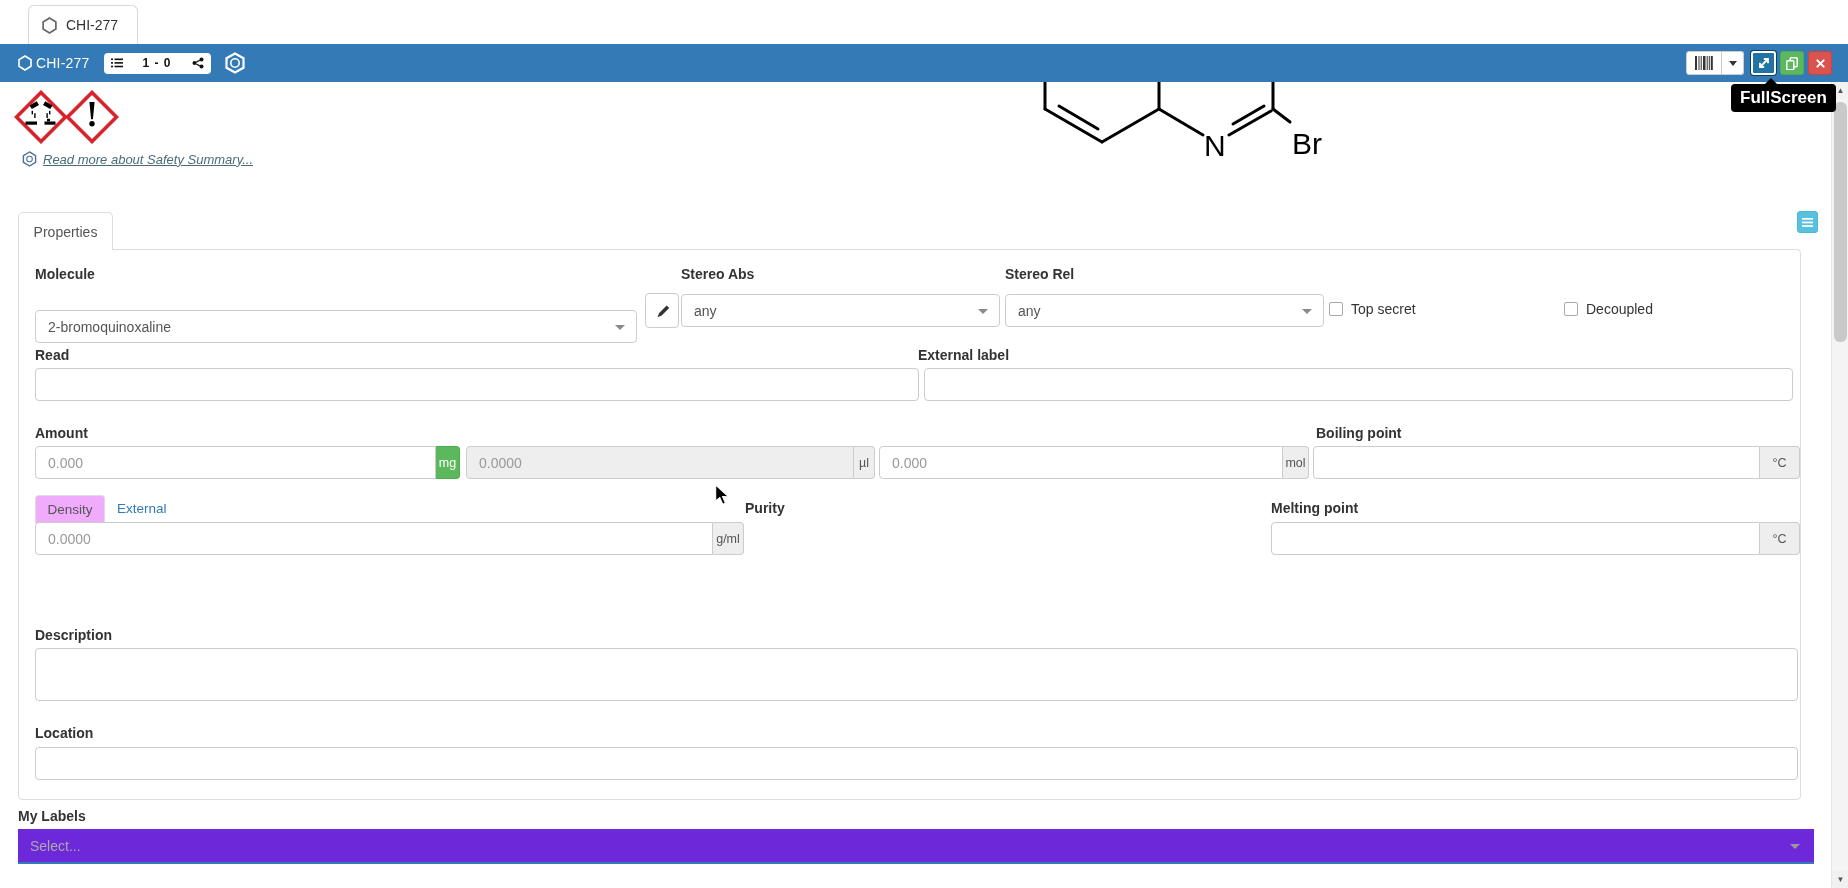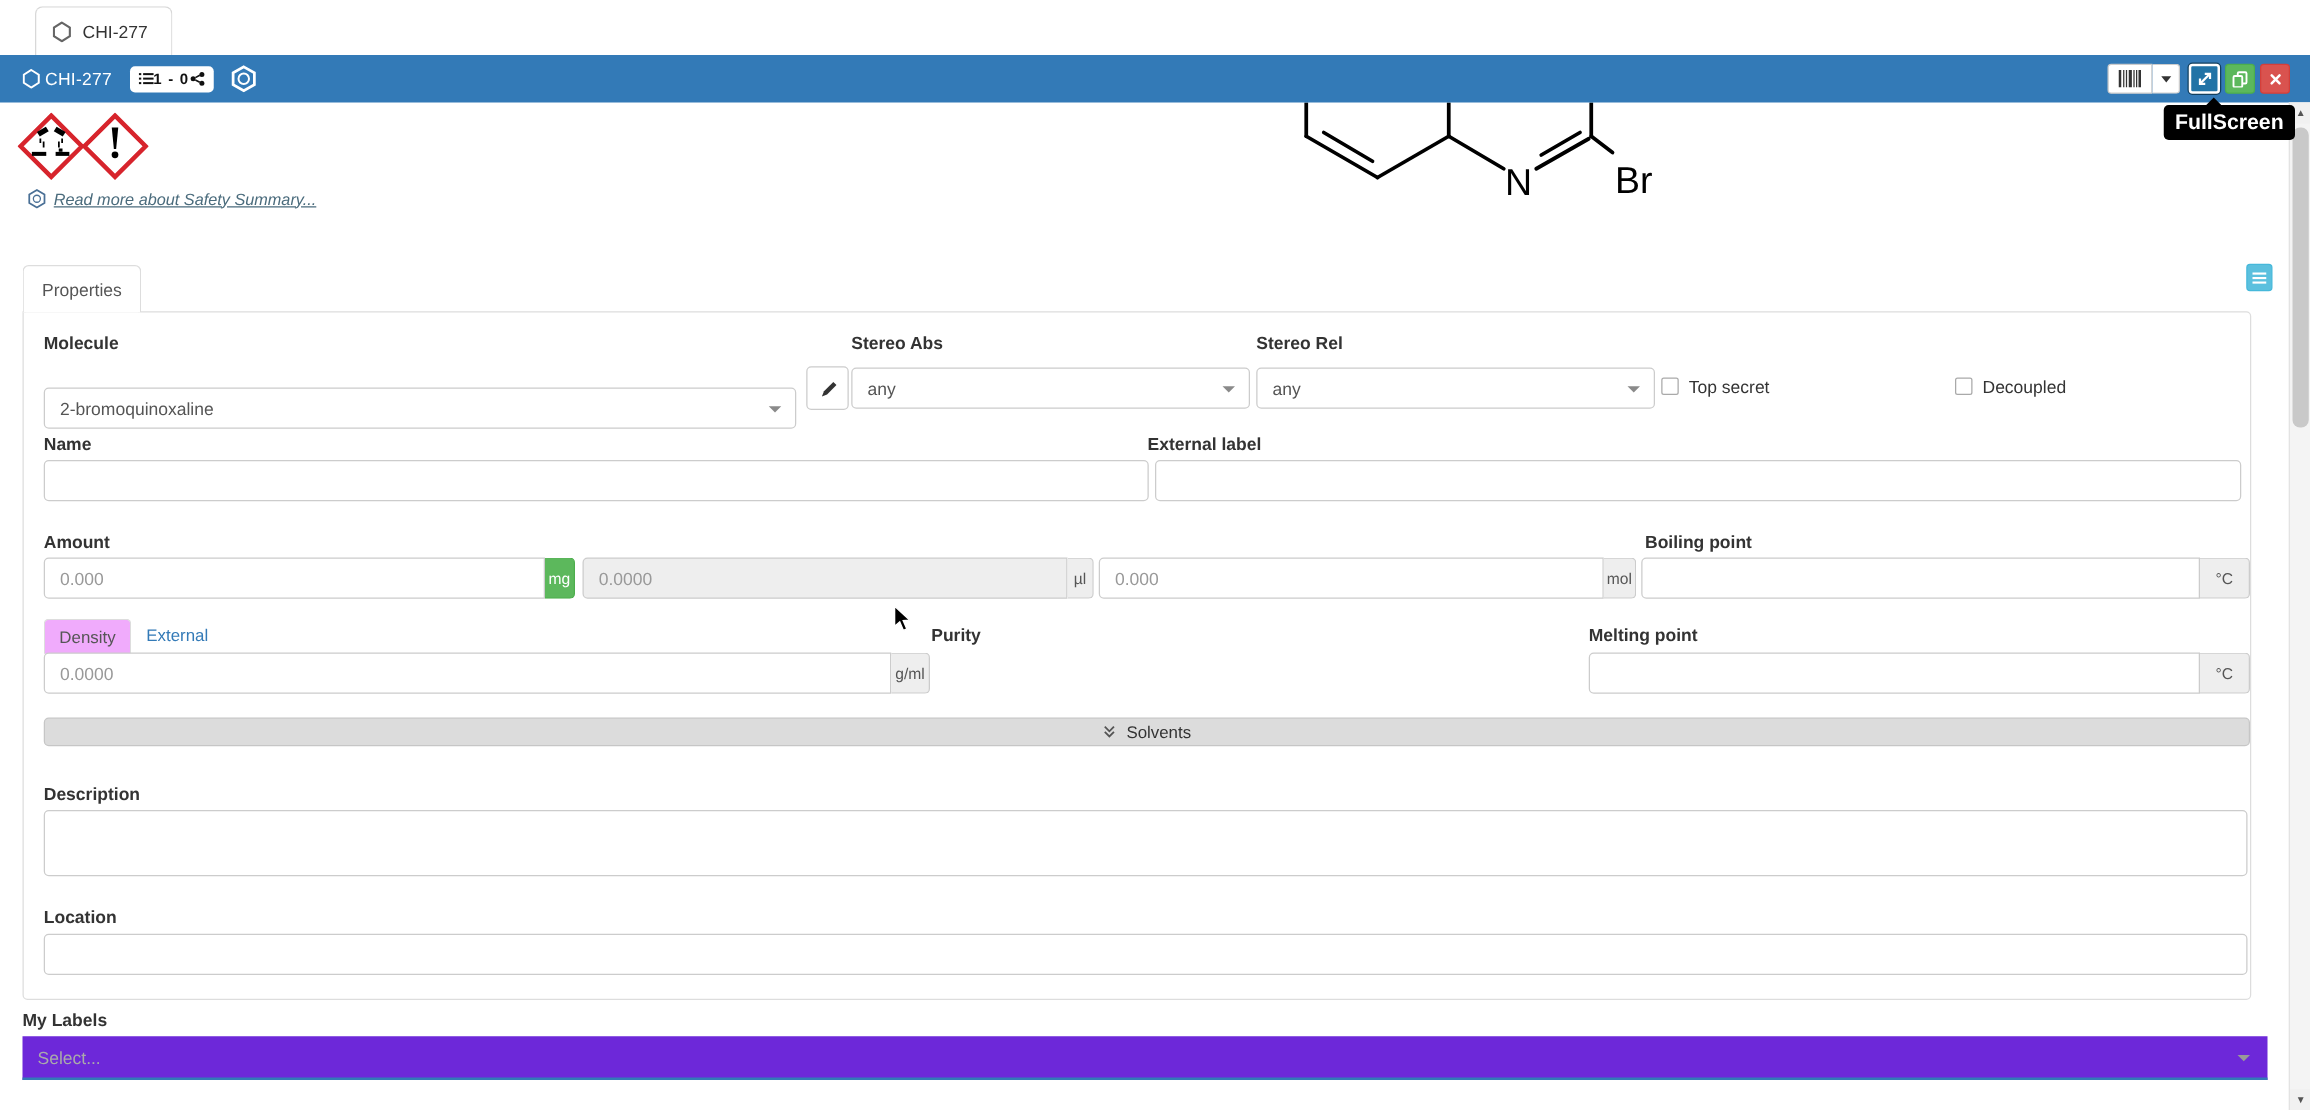--- a/index.html
+++ b/index.html
@@ -13,21 +13,21 @@
   .wtab { left:28px; top:5px; width:110px; height:39px; background:#fff; border:1px solid #d8d8d8; border-bottom:none;
           border-radius:6px 6px 0 0; display:flex; align-items:center; gap:9px; padding-left:13px; z-index:3; }
   .wtab-label { font-size:14px; color:#333; }
 
   
   .appbar { left:0; top:44px; width:1848px; height:38px; background:#337ab7; display:flex; align-items:center;
             padding:0 16px 0 18px; z-index:2; }
   .appbar-left { display:flex; align-items:center; gap:4px; }
   .appbar-title { color:#fff; font-size:14px; letter-spacing:.2px; }
   .counter-badge { margin-left:10px; background:#fff; border-radius:4px; height:21px; display:flex; align-items:center;
-                   gap:0; padding:0 7px; }
+                   gap:20px; padding:0 7px; }
   .counter-badge b { font-size:12px; color:#111; letter-spacing:1px; }
   .appbar-right { margin-left:auto; display:flex; align-items:center; gap:4px; }
   .hbtn { height:24px; display:flex; align-items:center; justify-content:center; cursor:pointer; }
   .btn-white { background:#fff; border:1px solid #ccc; }
   .btn-barcode { width:36px; border-radius:3px 0 0 3px; }
   .btn-caret { width:22px; border-radius:0 3px 3px 0; border-left:none; }
   .btn-fullscreen { width:25px; background:#2173a6; border:2px solid #fff; border-radius:3px; box-shadow:0 0 0 1px #123f5e; margin-left:3px; }
   .btn-copy { width:24px; background:#5cb85c; border:1px solid #4cae4c; border-radius:3px; }
   .btn-close { width:24px; background:#d9534f; border:1px solid #d43f3a; border-radius:3px; }
   .caret-tri { width:0; height:0; border-left:4px solid transparent; border-right:4px solid transparent; border-top:5px solid #333; }
@@ -263,21 +263,21 @@
 
     <div class="cbwrap" style="left:1310px; top:51px">
       <span class="cbx"></span>
       <span>Top secret</span>
     </div>
     <div class="cbwrap" style="left:1545px; top:51px">
       <span class="cbx"></span>
       <span>Decoupled</span>
     </div>
 
-    <div class="lbl" style="left:16px; top:97px">Name</div>
+    <div class="lbl" style="left:16px; top:97px">Read</div>
     <input class="field" style="left: 16px; top: 118px; width: 884px;" value="">
     <div class="lbl" style="left:899px; top:97px">External label</div>
     <input class="field" style="left: 905px; top: 118px; width: 869px;" value="">
 
     <div class="lbl" style="left:16px; top:175px">Amount</div>
     <input class="field grp" style="left: 16px; top: 196px; width: 401px;" value="0.000">
     <div class="addon green" style="left:417px; top:196px; width:24px">mg</div>
 
     <input class="field grp dis" style="left: 447px; top: 196px; width: 388px;" value="0.0000">
     <div class="addon" style="left:835px; top:196px; width:21px">µl</div>
@@ -293,26 +293,20 @@
     <div class="mtab">External</div>
     <input class="field grp" style="left: 16px; top: 272px; width: 678px;" value="0.0000">
     <div class="addon" style="left:694px; top:272px; width:31px">g/ml</div>
 
     <div class="lbl" style="left:726px; top:250px">Purity</div>
 
     <div class="lbl" style="left:1252px; top:250px">Melting point</div>
     <input class="field grp" style="left: 1252px; top: 272px; width: 489px;" value="">
     <div class="addon" style="left:1741px; top:272px; width:40px">°C</div>
 
-    <div class="solvents-btn">
-      <svg width="11" height="11" viewBox="0 0 12 12">
-        <path d="M2 1.5 L6 5.5 L10 1.5 M2 6 L6 10 L10 6" stroke="#555" fill="none" stroke-width="1.6"></path>
-      </svg>
-      <span>Solvents</span>
-    </div>
 
     <div class="lbl" style="left:16px; top:377px">Description</div>
     <textarea class="field" style="left: 16px; top: 398px; width: 1763px;"></textarea>
 
     <div class="lbl" style="left:16px; top:475px">Location</div>
     <input class="field" style="left: 16px; top: 497px; width: 1763px;" value="">
   </div>
 
   <div class="abs mylabels-lbl">My Labels</div>
   <div class="abs mylabels-sel">

